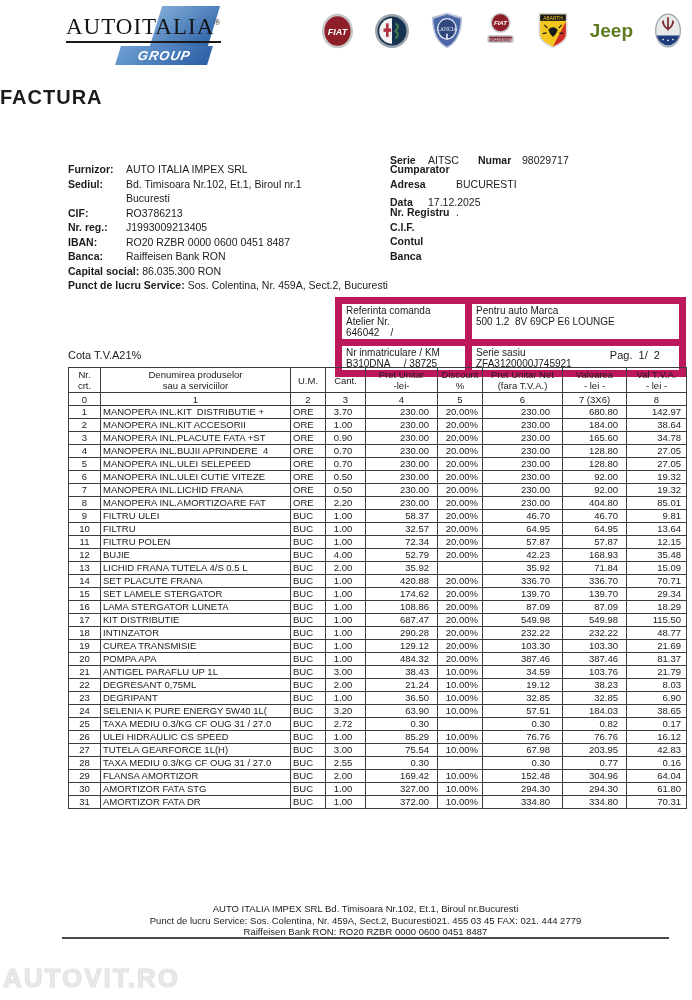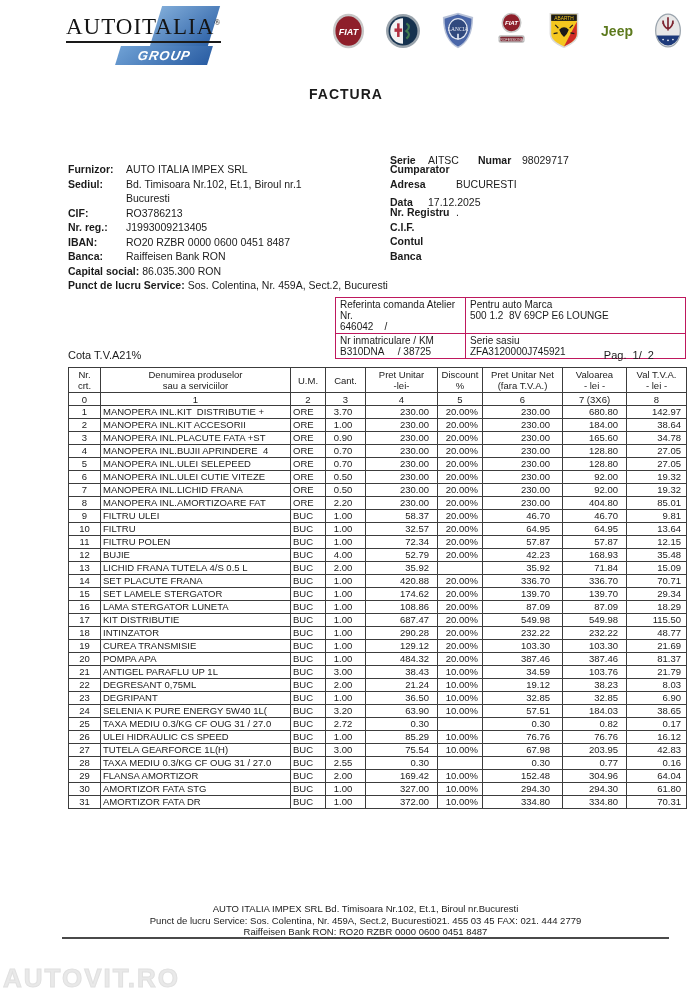--- a/index.html
+++ b/index.html
@@ -19,49 +19,49 @@
              border-bottom:2px solid #1a1a1a; padding-bottom:1px; }
   .ai-text sup { font-size:8px; }
   .ai-group { position:absolute; left:54px; top:40px; width:92px; height:19px;
               background:linear-gradient(135deg,#6ea0d4,#2a5da3); transform:skewX(-17deg);
               display:flex; align-items:center; justify-content:center; }
   .ai-group span { font-style:italic; font-weight:bold; color:#fff; font-size:13px;
                    letter-spacing:1px; transform:skewX(6deg); }
 
   .brand-row { position:absolute; right:10px; top:12px; display:flex; align-items:center; gap:21px; }
   .brand-row svg { display:block; }
-  .jeep-word { font-size:14px; font-weight:bold; color:#5d7a1e; letter-spacing:0; }
+  .jeep-word { font-size:19px; font-weight:bold; color:#5d7a1e; letter-spacing:0; }
 
   
-  .title { position:absolute; left:0; top:86px; width:100%; text-align:center;
-           font-size:14px; font-weight:bold; letter-spacing:1px; }
+  .title { position:absolute; left:0; top:86px; width:100%; text-align:left;
+           font-size:20px; font-weight:bold; letter-spacing:1px; }
   .meta { position:absolute; left:390px; top:125px; font-size:10.5px; line-height:14px; white-space:pre; }
   .meta b { display:inline-block; }
   .meta .l1 { width:38px; } .meta .v1 { display:inline-block; width:50px; }
   .meta .l2 { width:44px; }
 
   
   .furnizor { position:absolute; left:68px; top:162px; font-size:10.5px; line-height:14.5px; width:320px; }
   .furnizor .row { display:flex; }
   .furnizor .lab { font-weight:bold; width:58px; flex:none; }
   .furnizor .inline b { margin-right:3px; }
   .cumparator { position:absolute; left:390px; top:162px; font-size:10.5px; line-height:14.5px; }
   .cumparator .row { display:flex; }
   .cumparator .lab { font-weight:bold; min-width:66px; }
   .cumparator .gap { margin-top:14px; }
 
   
   .ref-table { position:absolute; left:335px; top:297px; width:351px;
                border-collapse:collapse; font-size:10px; }
-  .ref-table td { border:1px solid #be185d; padding:1px 4px; vertical-align:top; }
+  .ref-table td { border:7px solid #be185d; padding:1px 4px; vertical-align:top; }
   .ref-table .c0 { width:130px; }
   .ref-l2 { white-space:pre; }
 
   .vat-note { position:absolute; left:68px; top:349px; font-size:11px; }
-  .page-note { position:absolute; right:38px; top:349px; font-size:11px; white-space:pre; }
+  .page-note { position:absolute; right:32px; top:349px; font-size:11px; white-space:pre; }
 
   
   .inv-wrap { position:absolute; left:68px; top:367px; }
   .inv-table { border-collapse:collapse; table-layout:fixed; width:618px; font-size:9.5px; }
   .inv-table th, .inv-table td { border:1px solid #3c3c3c; overflow:hidden; white-space:pre; }
   .inv-table th { font-weight:normal; text-align:center; line-height:11px; padding:1px 1px; }
   .inv-table thead .numrow td { text-align:center; height:13px; }
   .inv-table tbody td { height:13px; line-height:12px; padding:0 3px; }
   .inv-table tbody td:nth-child(1) { text-align:center; padding:0 1px; }
   .inv-table tbody td:nth-child(2) { text-align:left; padding-left:2px; }

